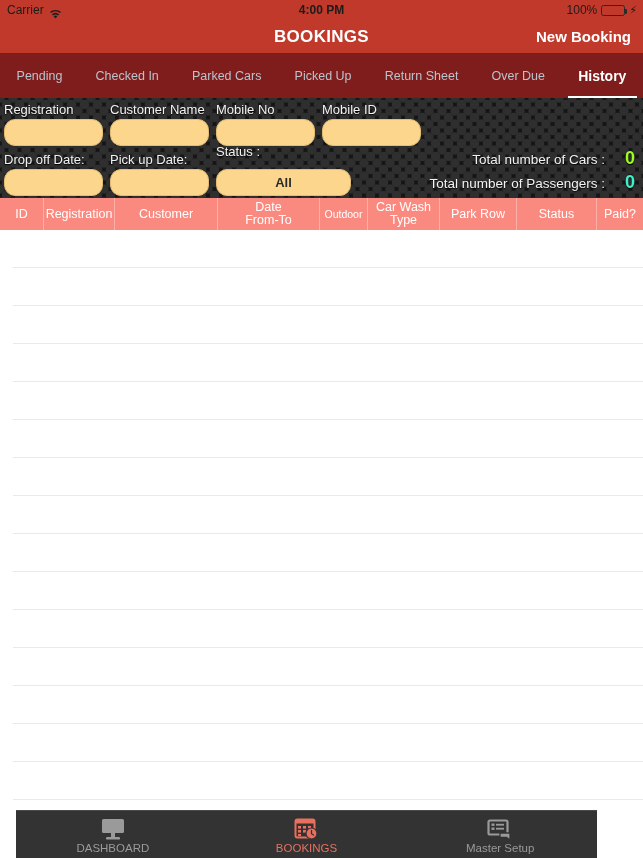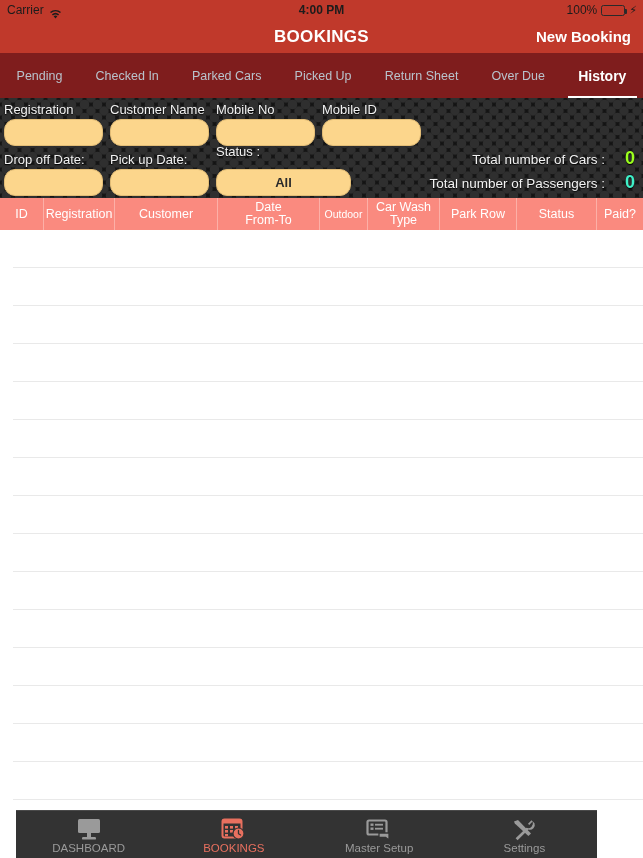--- a/index.html
+++ b/index.html
@@ -264,23 +264,14 @@
               <rect x="4.5" y="4.5" width="3" height="2.4"></rect>
               <rect x="9" y="4.8" width="8" height="1.8"></rect>
               <rect x="4.5" y="8.5" width="3" height="2.4"></rect>
               <rect x="9" y="8.8" width="8" height="1.8"></rect>
             </g>
             <path d="M13 14h10v7l-3.4-2.6H13z" fill="#9a9a9a" stroke="#333" stroke-width="1.3"></path>
           </svg>
       </span>
       <span>Master Setup</span>
     </div>
-    <div class="tbitem">
-      <span class="tbicon">
-        <svg width="26" height="23" viewBox="0 0 26 23">
-          <path d="M3 3.5 7 2l13 13.5-2.6 2.6L3.8 5.6z" fill="#9a9a9a"></path>
-          <path d="M20.5 2.3 17 5.7l1.2 1.2 3.4-3.4a4.8 4.8 0 0 1-6.1 6.3L4.6 20.2l2 2L17.5 11.4a4.8 4.8 0 0 0 6-6.2z" fill="#9a9a9a"></path>
-        </svg>
-      </span>
-      <span>Settings</span>
-    </div>
   </div>
 </div>
 
 </body></html>

